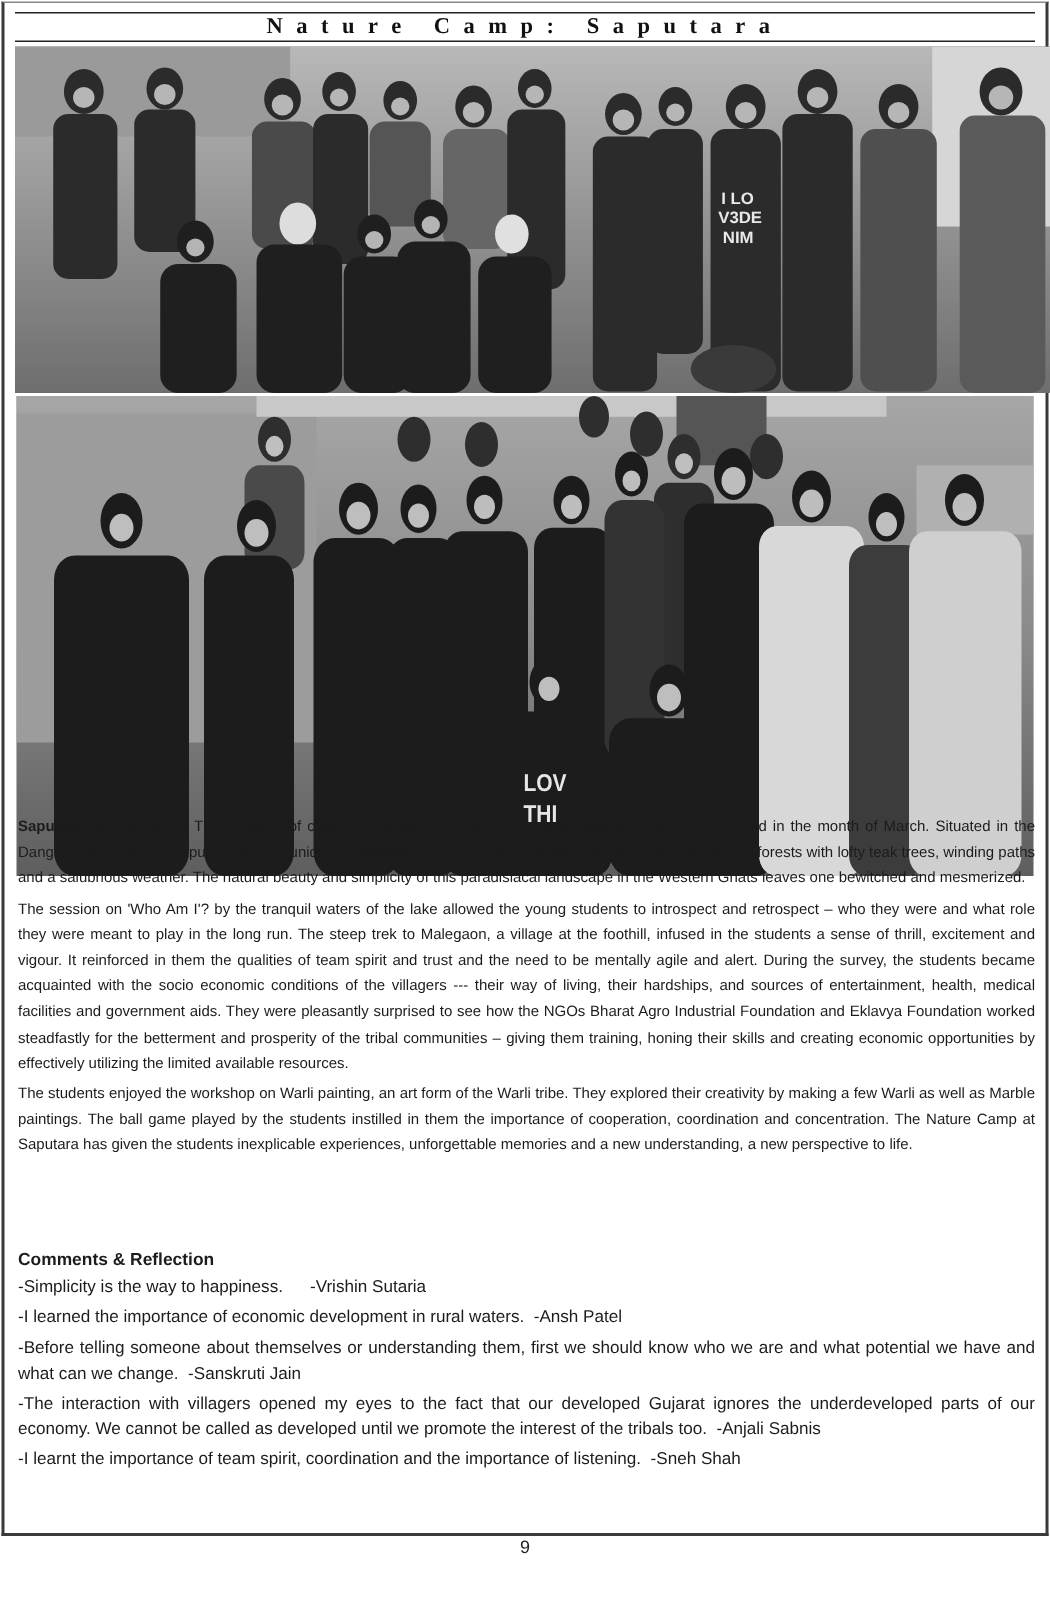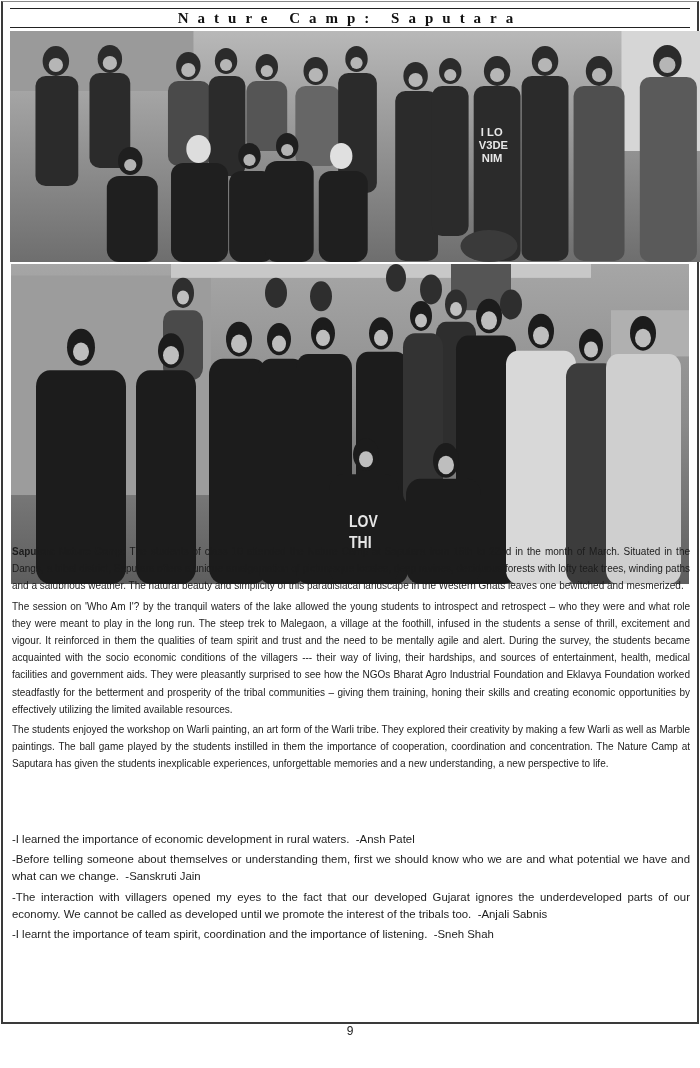--- a/index.html
+++ b/index.html
@@ -220,19 +220,21 @@
   </svg>
 </div>
 
 <div class="article">
   <p><span class="lead">Saputara Nature Camp:</span><span> The students of class 10 attended the Nature Camp at Saputara from 16th to 22nd in the month of March. Situated in the Dangs, a tribal district, Saputara offers a unique amalgamation of picturesque locales, deep ravines, deciduous forests with lofty teak trees, winding paths and a salubrious weather. The natural beauty and simplicity of this paradisiacal landscape in the Western Ghats leaves one bewitched and mesmerized.</span></p>
   <p>The session on 'Who Am I'? by the tranquil waters of the lake allowed the young students to introspect and retrospect – who they were and what role they were meant to play in the long run. The steep trek to Malegaon, a village at the foothill, infused in the students a sense of thrill, excitement and vigour. It reinforced in them the qualities of team spirit and trust and the need to be mentally agile and alert. During the survey, the students became acquainted with the socio economic conditions of the villagers --- their way of living, their hardships, and sources of entertainment, health, medical facilities and government aids. They were pleasantly surprised to see how the NGOs Bharat Agro Industrial Foundation and Eklavya Foundation worked steadfastly for the betterment and prosperity of the tribal communities – giving them training, honing their skills and creating economic opportunities by effectively utilizing the limited available resources.</p>
   <p>The students enjoyed the workshop on Warli painting, an art form of the Warli tribe. They explored their creativity by making a few Warli as well as Marble paintings. The ball game played by the students instilled in them the importance of cooperation, coordination and concentration. The Nature Camp at Saputara has given the students inexplicable experiences, unforgettable memories and a new understanding, a new perspective to life.</p>
 </div>
 
 <div class="comments">
+  <h3>Comments &amp; Reflection</h3>
+  <p><span>-Simplicity is the way to happiness.</span><span class="gap"></span><span>-Vrishin Sutaria</span></p>
   <p><span>-I learned the importance of economic development in rural waters.</span>&nbsp;&nbsp;<span>-Ansh Patel</span></p>
   <p><span>-Before telling someone about themselves or understanding them, first we should know who we are and what  potential we have and what can we change.</span>&nbsp;&nbsp;<span>-Sanskruti Jain</span></p>
   <p><span>-The interaction with villagers opened my eyes to the fact that our developed Gujarat ignores the underdeveloped parts of our economy. We cannot be called as developed until we promote the interest of the tribals too.</span>&nbsp;&nbsp;<span>-Anjali Sabnis</span></p>
   <p><span>-I learnt the importance of team spirit, coordination and the importance of listening.</span>&nbsp;&nbsp;<span>-Sneh Shah</span></p>
 </div>
 
 <div class="page-number">9</div>
 
 </body></html>

